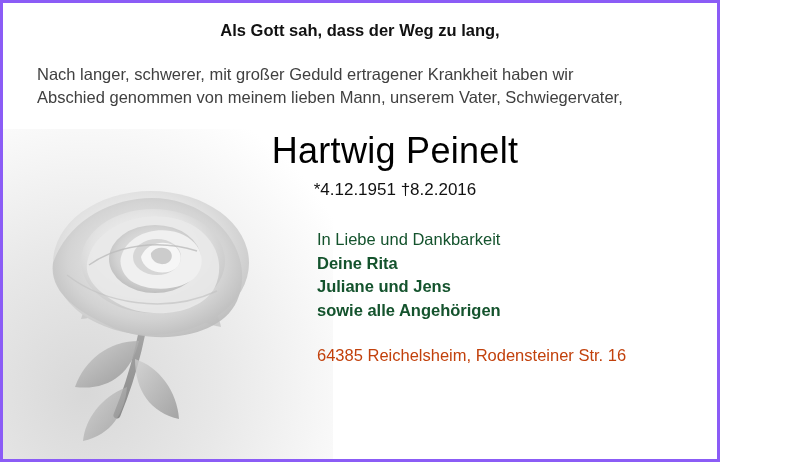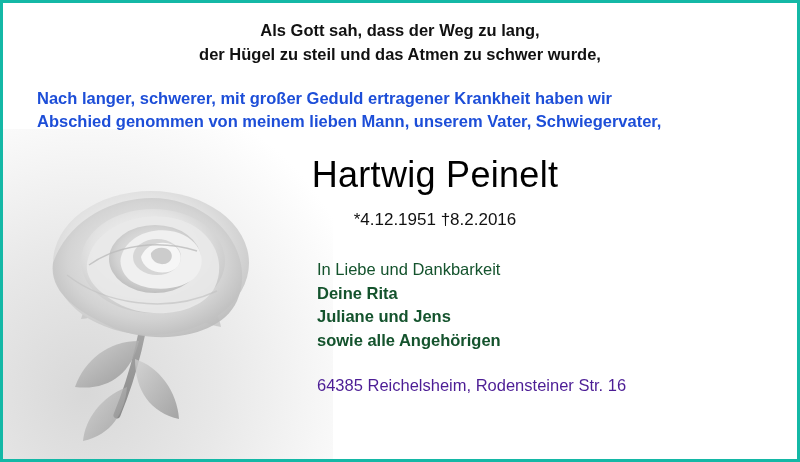--- a/index.html
+++ b/index.html
@@ -5,24 +5,24 @@
   html, body {
     margin: 0;
     padding: 0;
     background: #ffffff;
   }
   body {
     font-family: "Liberation Sans", sans-serif;
   }
   .obituary {
     position: relative;
-    width: 800px;
+    width: 720px;
     height: 462px;
     box-sizing: border-box;
-    border: 3px solid #14b8a6;
+    border: 3px solid #8b5cf6;
     background: #ffffff;
     overflow: hidden;
   }
   
   .bg-wash {
     position: absolute;
     left: 0;
     bottom: 0;
     width: 330px;
     height: 330px;
@@ -50,56 +50,55 @@
     line-height: 1.45;
     color: #111111;
   }
   .verse div {
     white-space: nowrap;
   }
   .intro {
     margin: 20px 30px 0 34px;
     font-size: 16.5px;
     line-height: 1.38;
-    color: #1d4ed8;
-    font-weight: bold;
+    color: #404040;
   }
   .intro div {
     white-space: nowrap;
   }
   .name {
     text-align: center;
     font-size: 36px;
     margin-top: 22px;
     margin-left: 70px;
     color: #000000;
     letter-spacing: 0.3px;
   }
   .dates {
     text-align: center;
     font-size: 17px;
-    margin-top: 14px;
+    margin-top: 8px;
     margin-left: 70px;
     color: #111111;
   }
   .tribute {
     margin-top: 28px;
     margin-left: 314px;
     font-size: 16.5px;
     line-height: 1.42;
     color: #14532d;
   }
   .tribute .line-bold {
     font-weight: bold;
   }
   .address {
     margin-top: 24px;
     margin-left: 314px;
     font-size: 16.5px;
-    color: #4c1d95;
+    color: #c2410c;
   }
 </style>
 </head>
 <body>
 
 <div class="obituary">
 
   <div class="bg-wash"></div>
 
   <svg class="rose" viewBox="0 0 270 250">
@@ -147,21 +146,20 @@
     <path d="M120 62 C124 56 134 55 139 60 C143 65 140 72 133 73 C126 74 119 69 120 62 Z" fill="#cccccc"></path>
 
     <path d="M58 74 C86 54 128 48 166 60" stroke="#bbbbbb" stroke-width="1.4" fill="none" opacity="0.8"></path>
     <path d="M36 84 C72 112 134 124 186 100" stroke="#c3c3c3" stroke-width="1.4" fill="none" opacity="0.7"></path>
   </svg>
 
   <div class="content">
 
     <div class="verse">
       <div>Als Gott sah, dass der Weg zu lang,</div>
-      <div>der Hügel zu steil und das Atmen zu schwer wurde,</div>
     </div>
 
     <div class="intro">
       <div>Nach langer, schwerer, mit großer Geduld ertragener Krankheit haben wir</div>
       <div>Abschied genommen von meinem lieben Mann, unserem Vater, Schwiegervater,</div>
     </div>
 
     <div class="name">Hartwig Peinelt</div>
 
     <div class="dates">*4.12.1951  †8.2.2016</div>

